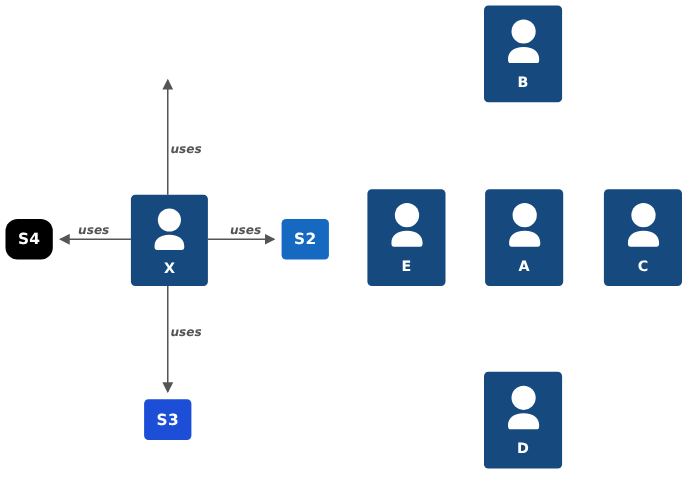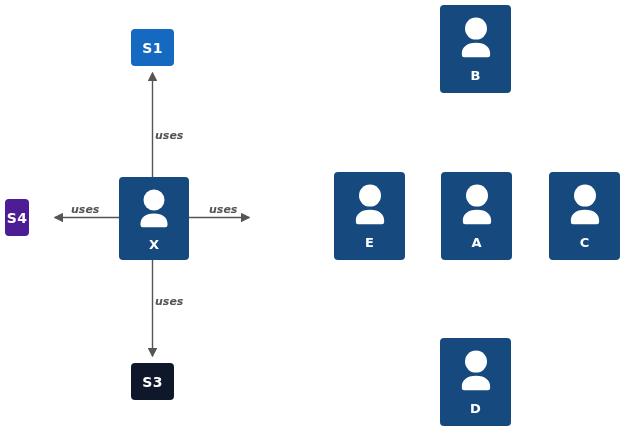--- a/index.html
+++ b/index.html
@@ -118,30 +118,30 @@
   </svg>
 
   <div class="edge-label" style="left:155px; top:130px;">uses</div>
 
   <div class="edge-label" style="left:209px; top:204px;">uses</div>
 
   <div class="edge-label" style="left:155px; top:296px;">uses</div>
 
   <div class="edge-label" style="left:71px; top:204px;">uses</div>
 
-  <div class="service-node" style="left:131px; top:29px; width:43px; height:37px; background:#1669c0;">
-    <span class="service-label">S1</span>
-  </div>
-
-
-  <div class="service-node" style="left:131px; top:363px; width:43px; height:37px; background:#0f172a;">
+
+  <div class="service-node" style="left:256px; top:199px; width:43px; height:37px; background:#1669c0;">
+    <span class="service-label">S2</span>
+  </div>
+
+  <div class="service-node" style="left:131px; top:363px; width:43px; height:37px; background:#1d4ed8;">
     <span class="service-label">S3</span>
   </div>
 
-  <div class="service-node" style="left:5px; top:199px; width:24px; height:37px; background:#4c1d95;">
+  <div class="service-node" style="left:5px; top:199px; width:43px; height:37px; background:#000000;border-radius:11px;">
     <span class="service-label">S4</span>
   </div>
 
   <div class="actor-node" style="left:119px; top:177px; width:70px; height:83px; background:#164a7f; padding-bottom:9px;">
     <span class="actor-glyph">
       <svg width="40" height="42" viewBox="0 0 40 42" aria-hidden="true">
         <circle cx="20" cy="13" r="10.5" fill="#ffffff"></circle>
         <path d="M20 26.5 c-9 0 -13.5 4.6 -13.5 10.2 v1.4 a2.2 2.2 0 0 0 2.2 2.2 h22.6 a2.2 2.2 0 0 0 2.2 -2.2 v-1.4 c0 -5.6 -4.5 -10.2 -13.5 -10.2 z" fill="#ffffff"></path>
       </svg>
     </span>

